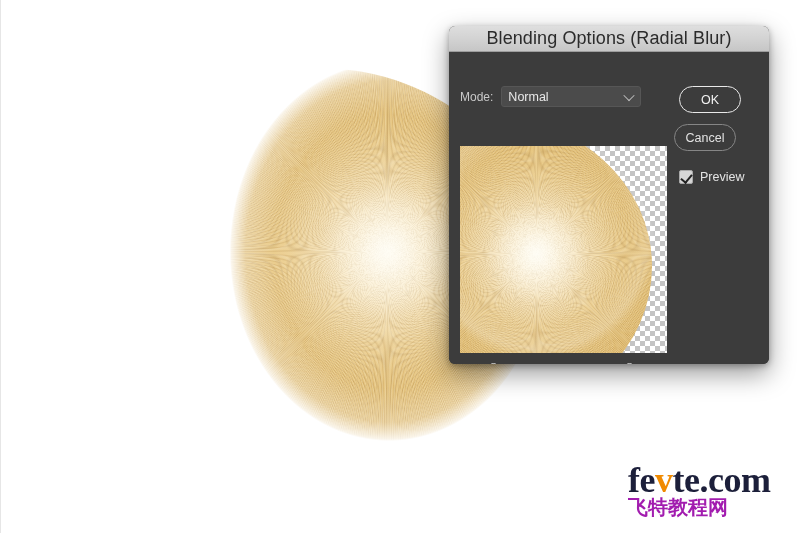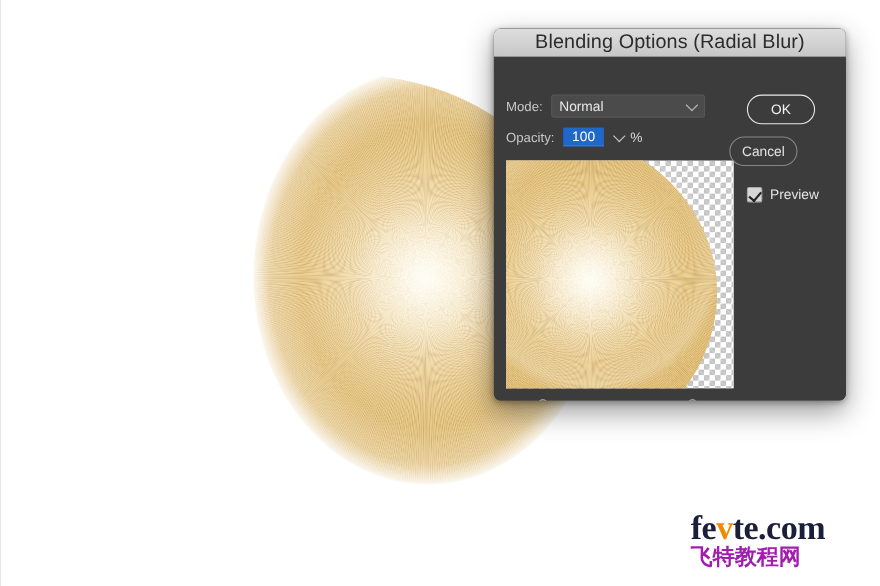--- a/index.html
+++ b/index.html
@@ -275,21 +275,21 @@
     box-sizing: border-box;
     cursor: default;
   }
   #btn-ok {
     left: 230px;
     top: 34px;
     border: 1.4px solid #e9e9e9;
     color: #f2f2f2;
   }
   #btn-cancel {
-    left: 214px;
+    left: 225px;
     top: 72px;
     border: 1.2px solid #868686;
     color: #e2e2e2;
   }
 
   
   #preview-check-row {
     position: absolute;
     left: 230px;
     top: 118px;
@@ -359,21 +359,21 @@
     position: absolute;
     left: 628px;
     top: 466px;
     width: 160px;
     height: 56px;
     user-select: none;
   }
   #wm-latin {
     font-family: "Liberation Serif", serif;
     font-weight: 700;
-    font-size: 31px;
+    font-size: 36px;
     letter-spacing: -0.5px;
     line-height: 28px;
     color: #1c1f3a;
     white-space: nowrap;
   }
   #wm-latin .v { color: #f08a00; }
   #wm-cn {
     font-family: Liberation Sans, sans-serif;
     font-weight: 700;
     font-size: 20px;
@@ -408,28 +408,20 @@
   <div id="dialog-body">
 
     <div class="row-mode">
       <span class="field-label">Mode:</span>
       <div id="mode-select">
         <span id="mode-value">Normal</span>
         <span class="chev"></span>
       </div>
     </div>
 
-    <div class="row-opacity">
-      <span class="field-label">Opacity:</span>
-      <div id="opacity-input">100</div>
-      <div id="opacity-stepper">
-        <span class="chev"></span>
-      </div>
-      <span id="opacity-percent">%</span>
-    </div>
 
     <div id="preview-box">
       <div id="preview-blob">
         <div class="blob-core"></div>
         <div class="fur f1"></div>
         <div class="fur f2"></div>
         <div class="fur f3"></div>
         <div class="blob-center-glow"></div>
         <div class="blob-fringe"></div>
       </div>

